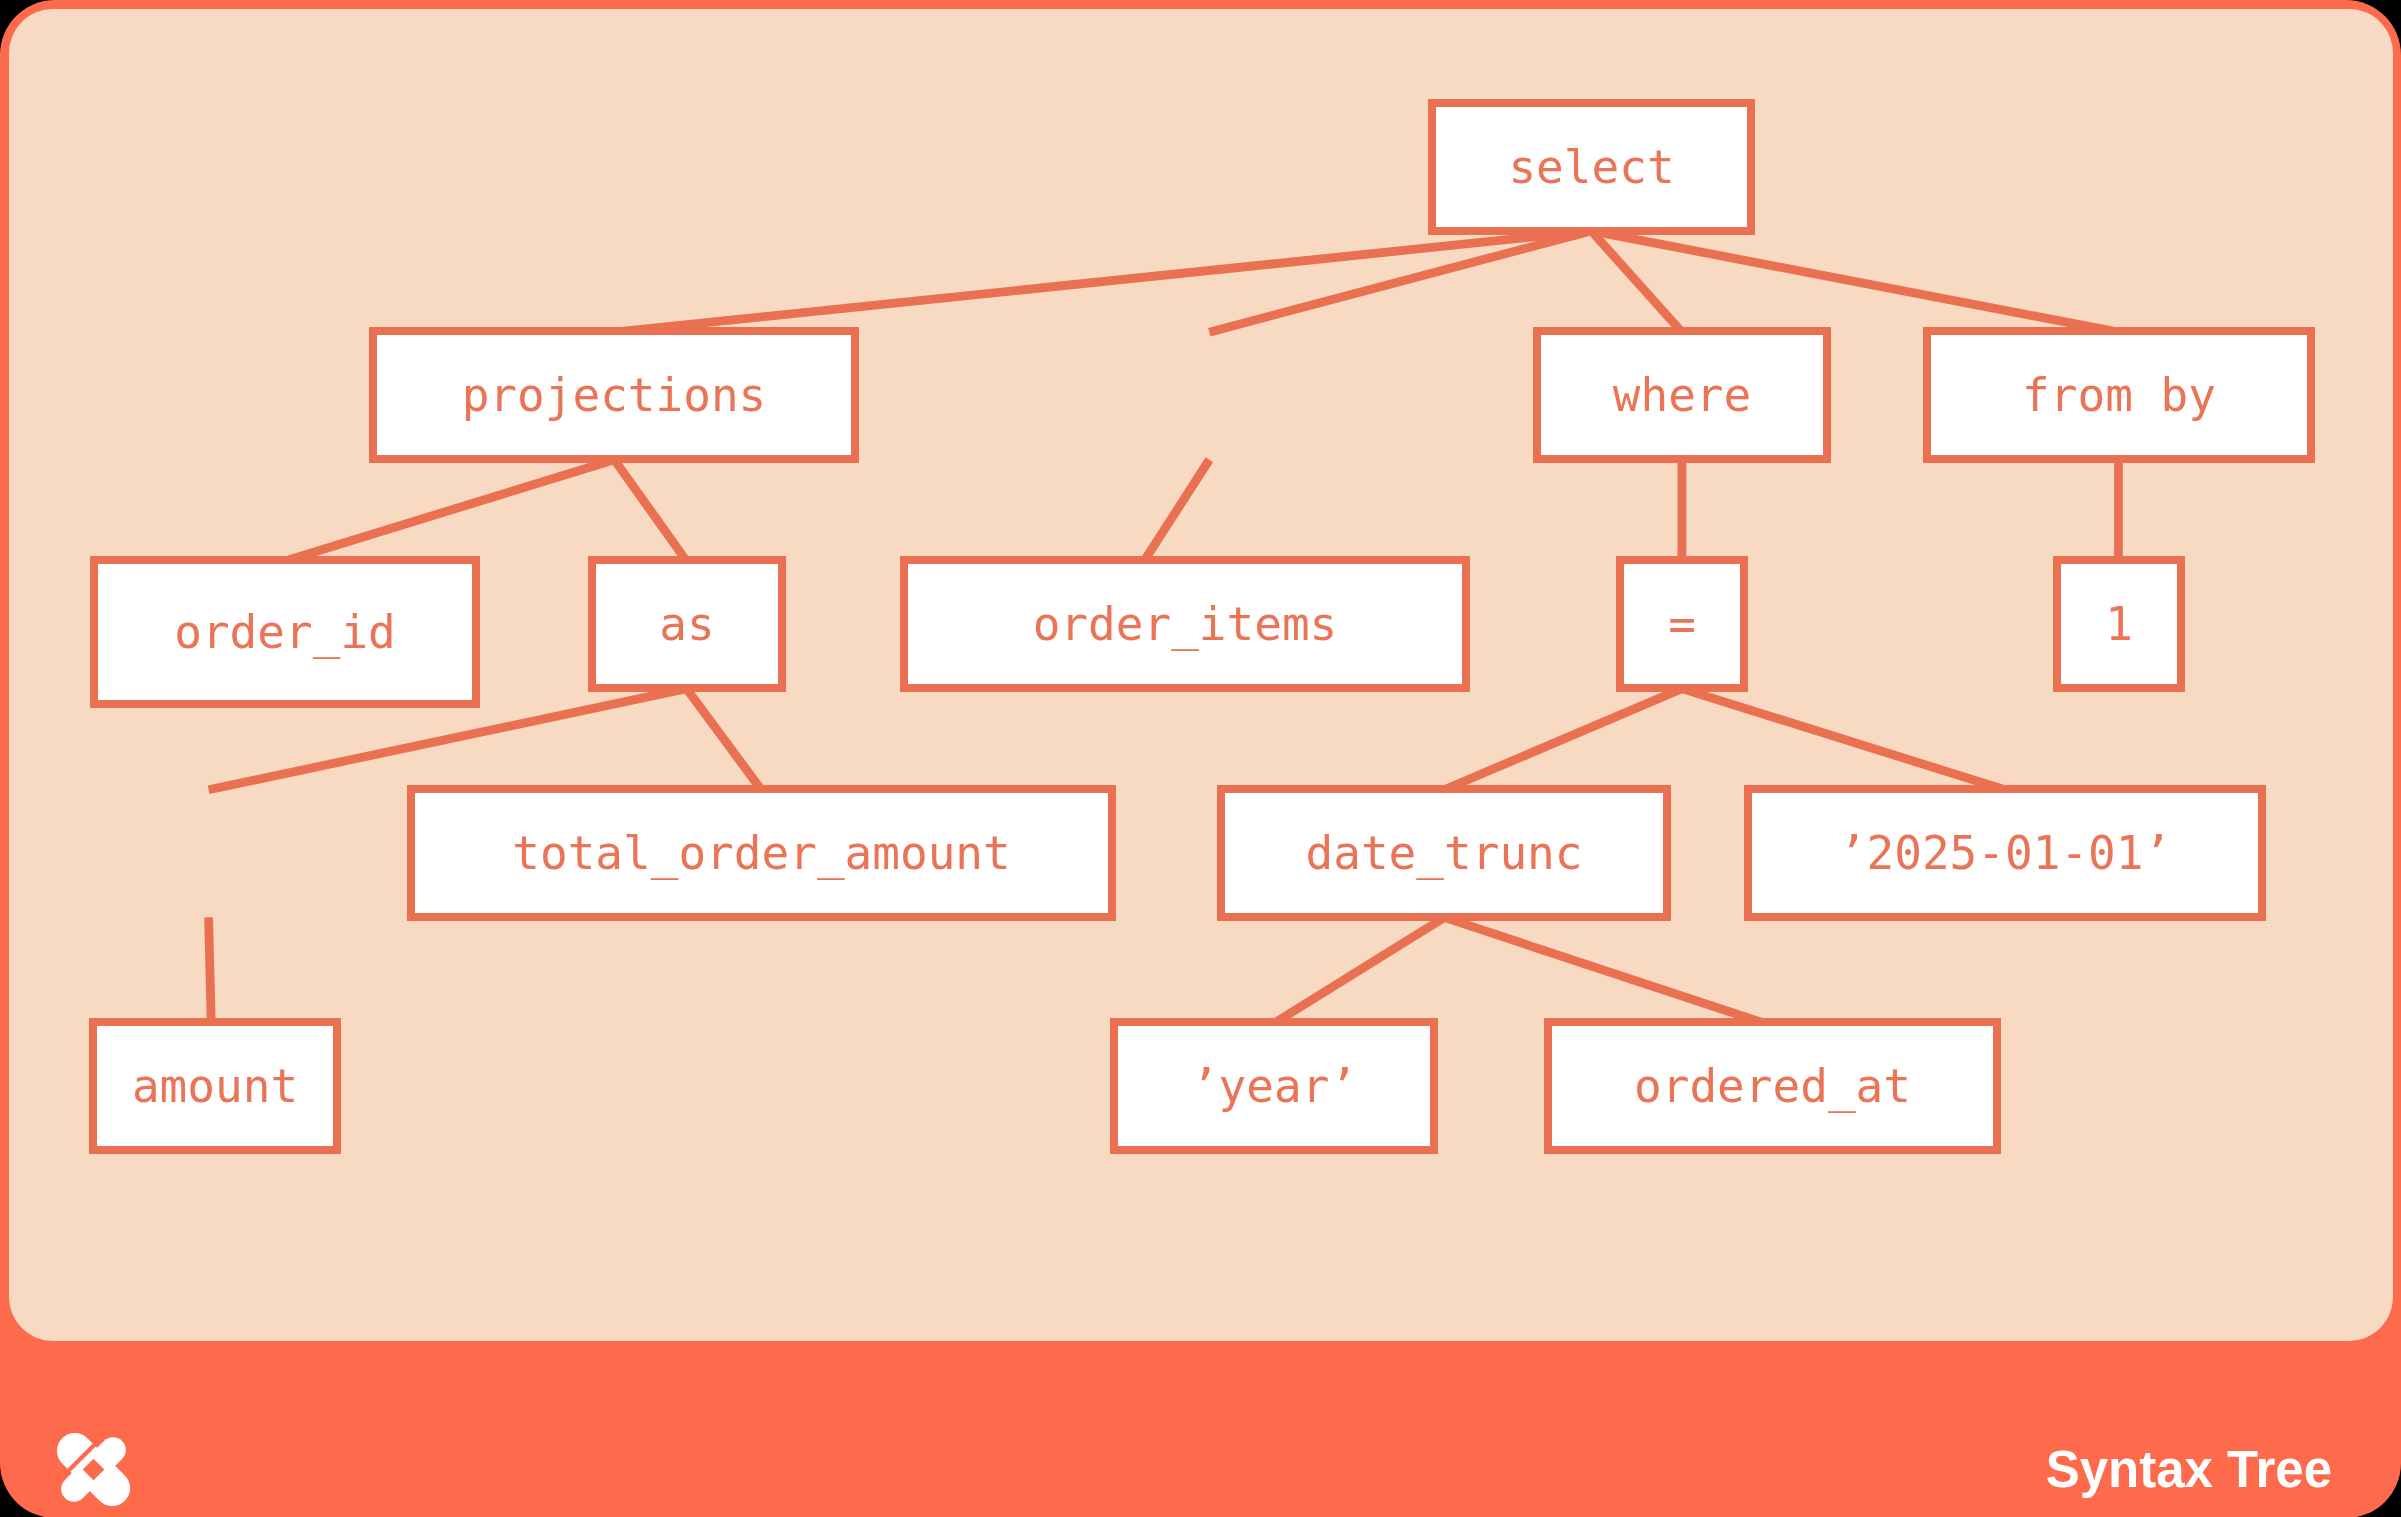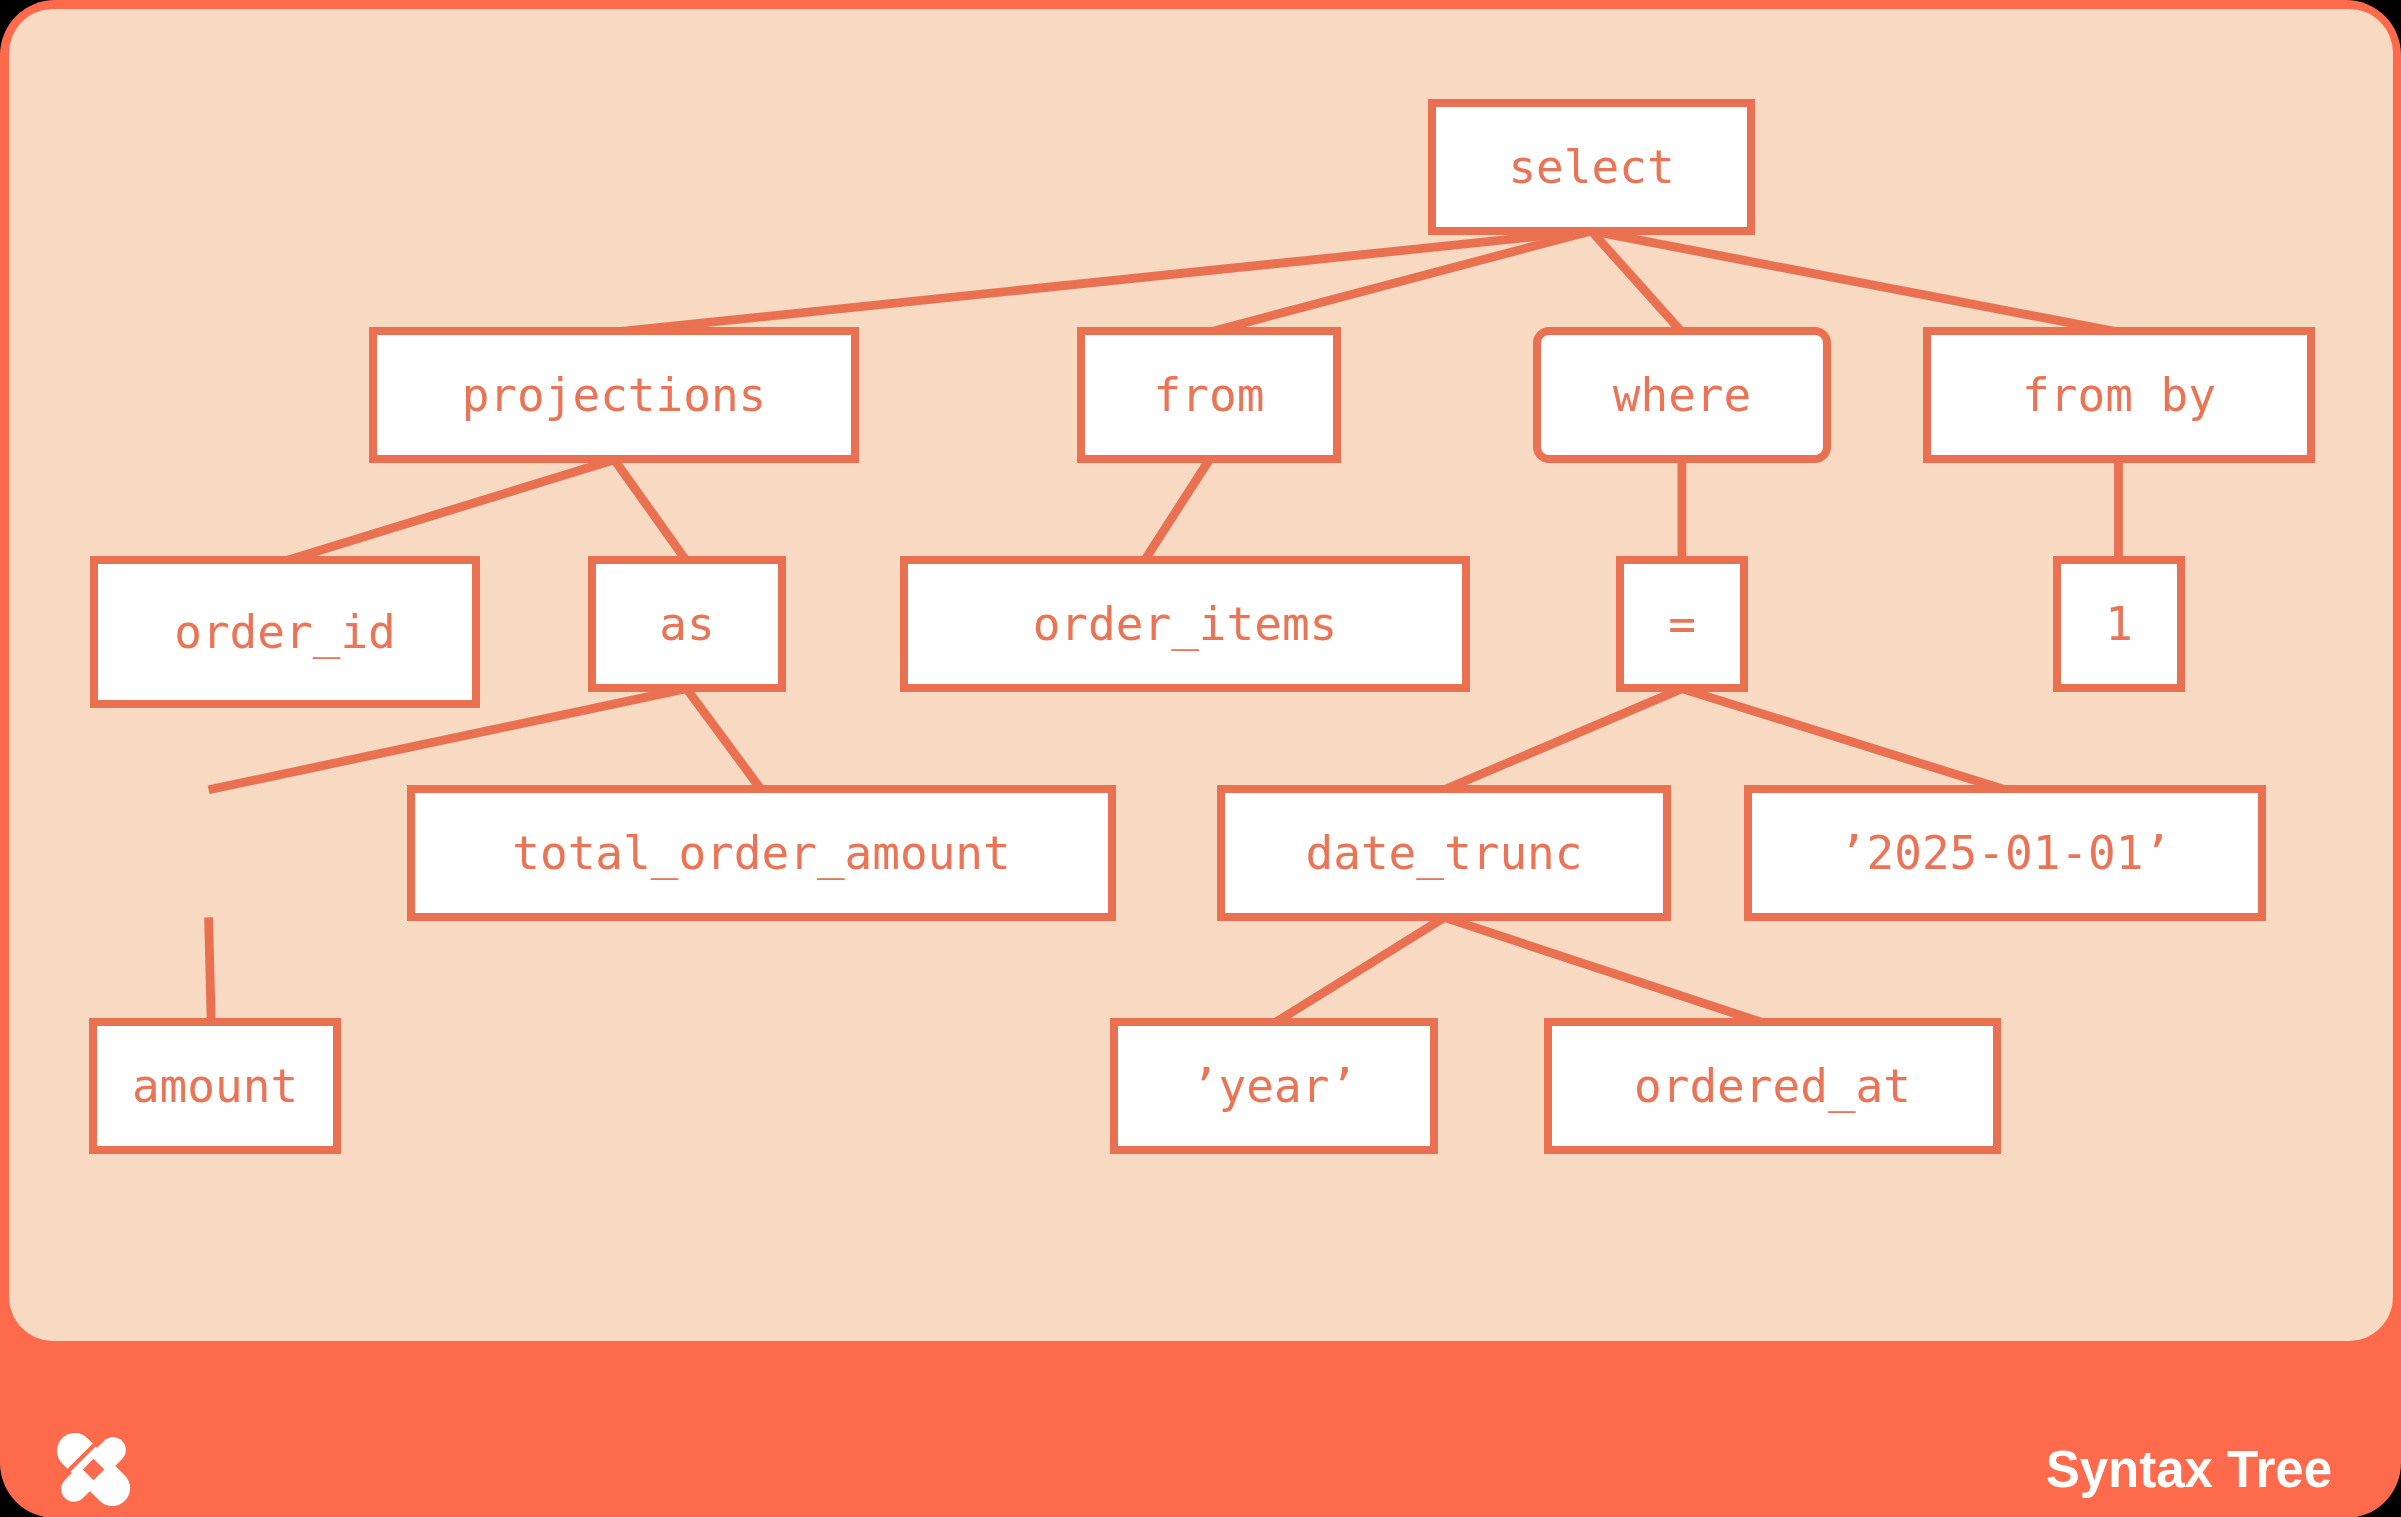--- a/index.html
+++ b/index.html
@@ -106,22 +106,21 @@
       <line x1="1911" y1="782" x2="1641" y2="897" stroke="#ea7052" stroke-width="10"></line>
       <line x1="1911" y1="782" x2="2278" y2="897" stroke="#ea7052" stroke-width="10"></line>
       <line x1="237" y1="1042" x2="240" y2="1162" stroke="#ea7052" stroke-width="10"></line>
       <line x1="1641" y1="1042" x2="1448" y2="1162" stroke="#ea7052" stroke-width="10"></line>
       <line x1="1641" y1="1042" x2="2004" y2="1162" stroke="#ea7052" stroke-width="10"></line>
     </svg>
 
   <div id="nodes-layer">
       <div class="tree-node" style="left: 1428px; top: 99px; width: 327px; height: 136px;">select</div>
       <div class="tree-node" style="left: 369px; top: 327px; width: 490px; height: 136px;">projections</div>
-      <div class="tree-node" style="left: 1077px; top: 327px; width: 264px; height: 136px;">from</div>
-      <div class="tree-node" style="left: 1533px; top: 327px; width: 298px; height: 136px; border-radius: 16px;">where</div>
+      <div class="tree-node" style="left: 1533px; top: 327px; width: 298px; height: 136px;">where</div>
       <div class="tree-node" style="left: 1923px; top: 327px; width: 392px; height: 136px;">from by</div>
       <div class="tree-node" style="left: 90px; top: 556px; width: 390px; height: 152px;">order_id</div>
       <div class="tree-node" style="left: 588px; top: 556px; width: 198px; height: 136px;">as</div>
       <div class="tree-node" style="left: 900px; top: 556px; width: 570px; height: 136px;">order_items</div>
       <div class="tree-node" style="left: 1616px; top: 556px; width: 132px; height: 136px;">=</div>
       <div class="tree-node" style="left: 2053px; top: 556px; width: 132px; height: 136px;">1</div>
       <div class="tree-node" style="left: 407px; top: 785px; width: 709px; height: 136px;">total_order_amount</div>
       <div class="tree-node" style="left: 1217px; top: 785px; width: 454px; height: 136px;">date_trunc</div>
       <div class="tree-node" style="left: 1744px; top: 785px; width: 522px; height: 136px;">’2025-01-01’</div>
       <div class="tree-node" style="left: 59px; top: 1018px; width: 252px; height: 136px; margin-left: 30px;">amount</div>

